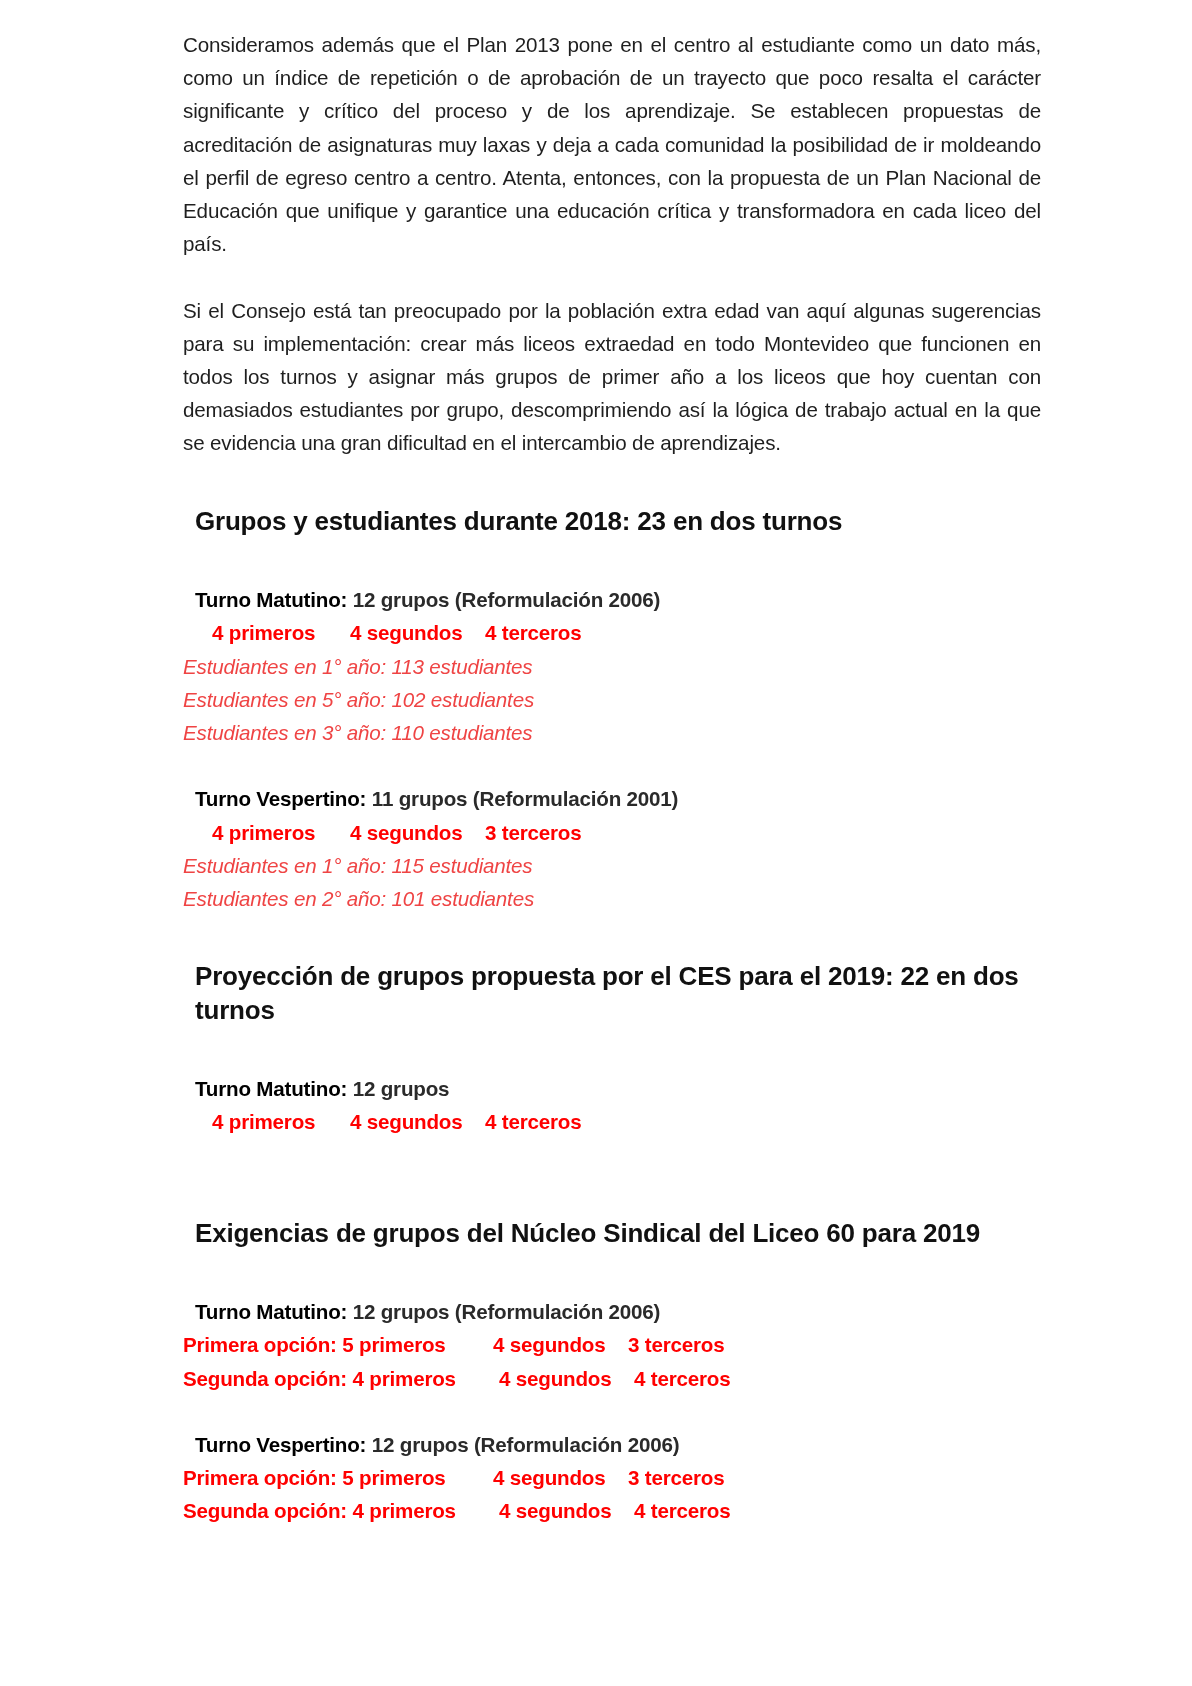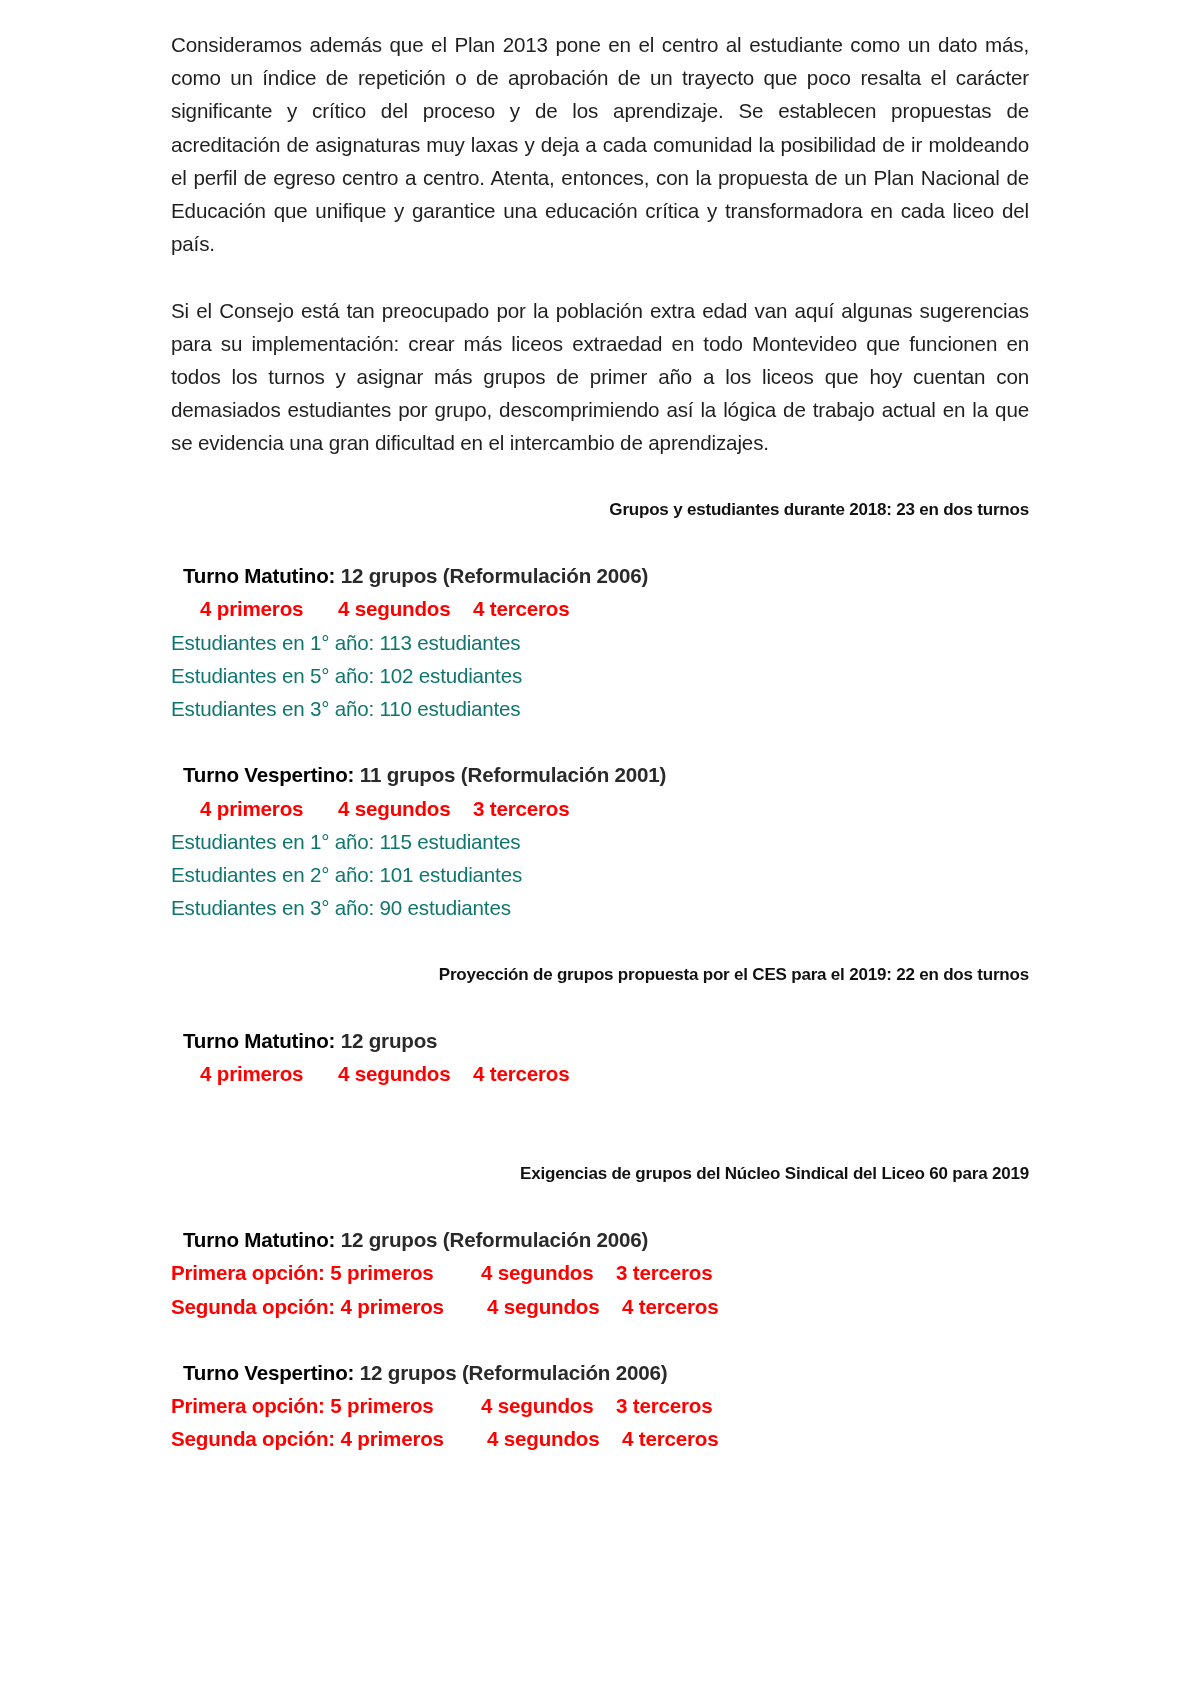--- a/index.html
+++ b/index.html
@@ -10,58 +10,58 @@
     body {
       width: 1192px;
       height: 1686px;
       position: relative;
       overflow: hidden;
       font-family: "Liberation Sans", "DejaVu Sans", sans-serif;
       color: #222222;
     }
     .page {
       position: absolute;
-      left: 171px;
+      left: 183px;
       top: 28px;
       width: 858px;
     }
     .para {
       font-size: 20.6px;
       line-height: 33.2px;
       text-align: justify;
       margin: 0;
       color: #1f1f1f;
       letter-spacing: -0.15px;
     }
     .para-gap { height: 33.2px; }
     .center-heading {
       font-weight: bold;
-      text-align: right;
-      font-size: 17px;
+      text-align: left;
+      font-size: 26px;
       line-height: 33.2px;
       color: #111111;
-      margin: 0;
+      margin: 12px;
       letter-spacing: -0.2px;
     }
     .line {
       font-size: 20.6px;
       line-height: 33.2px;
       margin: 0;
       white-space: pre;
       letter-spacing: -0.2px;
     }
     .shift-title { font-weight: bold; color: #2a2a2a; margin-left: 12px; }
     .shift-title .label { color: #000000; }
     .groups-line { font-weight: bold; color: #ff0000; }
     .groups-line span { display: inline-block; }
     .g1 { width: 138px; margin-left: 29px; }
     .g2 { width: 135px; }
     .opt .g1o { width: 310px; }
     .opt .g2o { width: 135px; }
-    .students { color: #0f766e; }
+    .students { color: #ef4444; font-style: italic; }
   </style>
 </head>
 <body>
 
 <div class="page">
 
   <p class="para">Consideramos además que el Plan 2013 pone en el centro al estudiante como un dato más, como un índice de repetición o de aprobación de un trayecto que poco resalta el carácter significante y crítico del proceso y de los aprendizaje. Se establecen propuestas de acreditación de asignaturas muy laxas y deja a cada comunidad la posibilidad de ir moldeando el perfil de egreso centro a centro. Atenta, entonces,  con la propuesta de un Plan Nacional de Educación que unifique y garantice una educación crítica y transformadora en cada liceo del país.</p>
   <div class="para-gap"></div>
   <p class="para">Si el Consejo está tan preocupado por la población extra edad van aquí algunas sugerencias para su implementación: crear más liceos extraedad en todo Montevideo que funcionen en todos los turnos y asignar más grupos de primer año a los liceos que hoy cuentan con demasiados estudiantes por grupo, descomprimiendo así la lógica de trabajo actual en la que se evidencia una gran dificultad en el intercambio de aprendizajes.</p>
   <div class="para-gap"></div>
@@ -76,21 +76,20 @@
     <p class="line students">Estudiantes en 5° año: 102 estudiantes</p>
     <p class="line students">Estudiantes en 3° año: 110 estudiantes</p>
   </div>
   <div class="para-gap"></div>
 
   <div>
     <p class="line shift-title"><span class="label">Turno Vespertino:</span><span> 11 grupos (Reformulación 2001)</span></p>
     <p class="line groups-line"><span class="g1">4 primeros</span><span class="g2">4 segundos</span><span>3 terceros</span></p>
     <p class="line students">Estudiantes en 1° año: 115 estudiantes</p>
     <p class="line students">Estudiantes en 2° año: 101 estudiantes</p>
-    <p class="line students">Estudiantes en 3° año: 90 estudiantes</p>
   </div>
   <div class="para-gap"></div>
 
   <p class="center-heading">Proyección de grupos propuesta por el CES para el 2019: 22 en dos turnos</p>
   <div class="para-gap"></div>
 
   <div>
     <p class="line shift-title"><span class="label">Turno Matutino:</span><span> 12 grupos</span></p>
     <p class="line groups-line"><span class="g1">4 primeros</span><span class="g2">4 segundos</span><span>4 terceros</span></p>
   </div>

